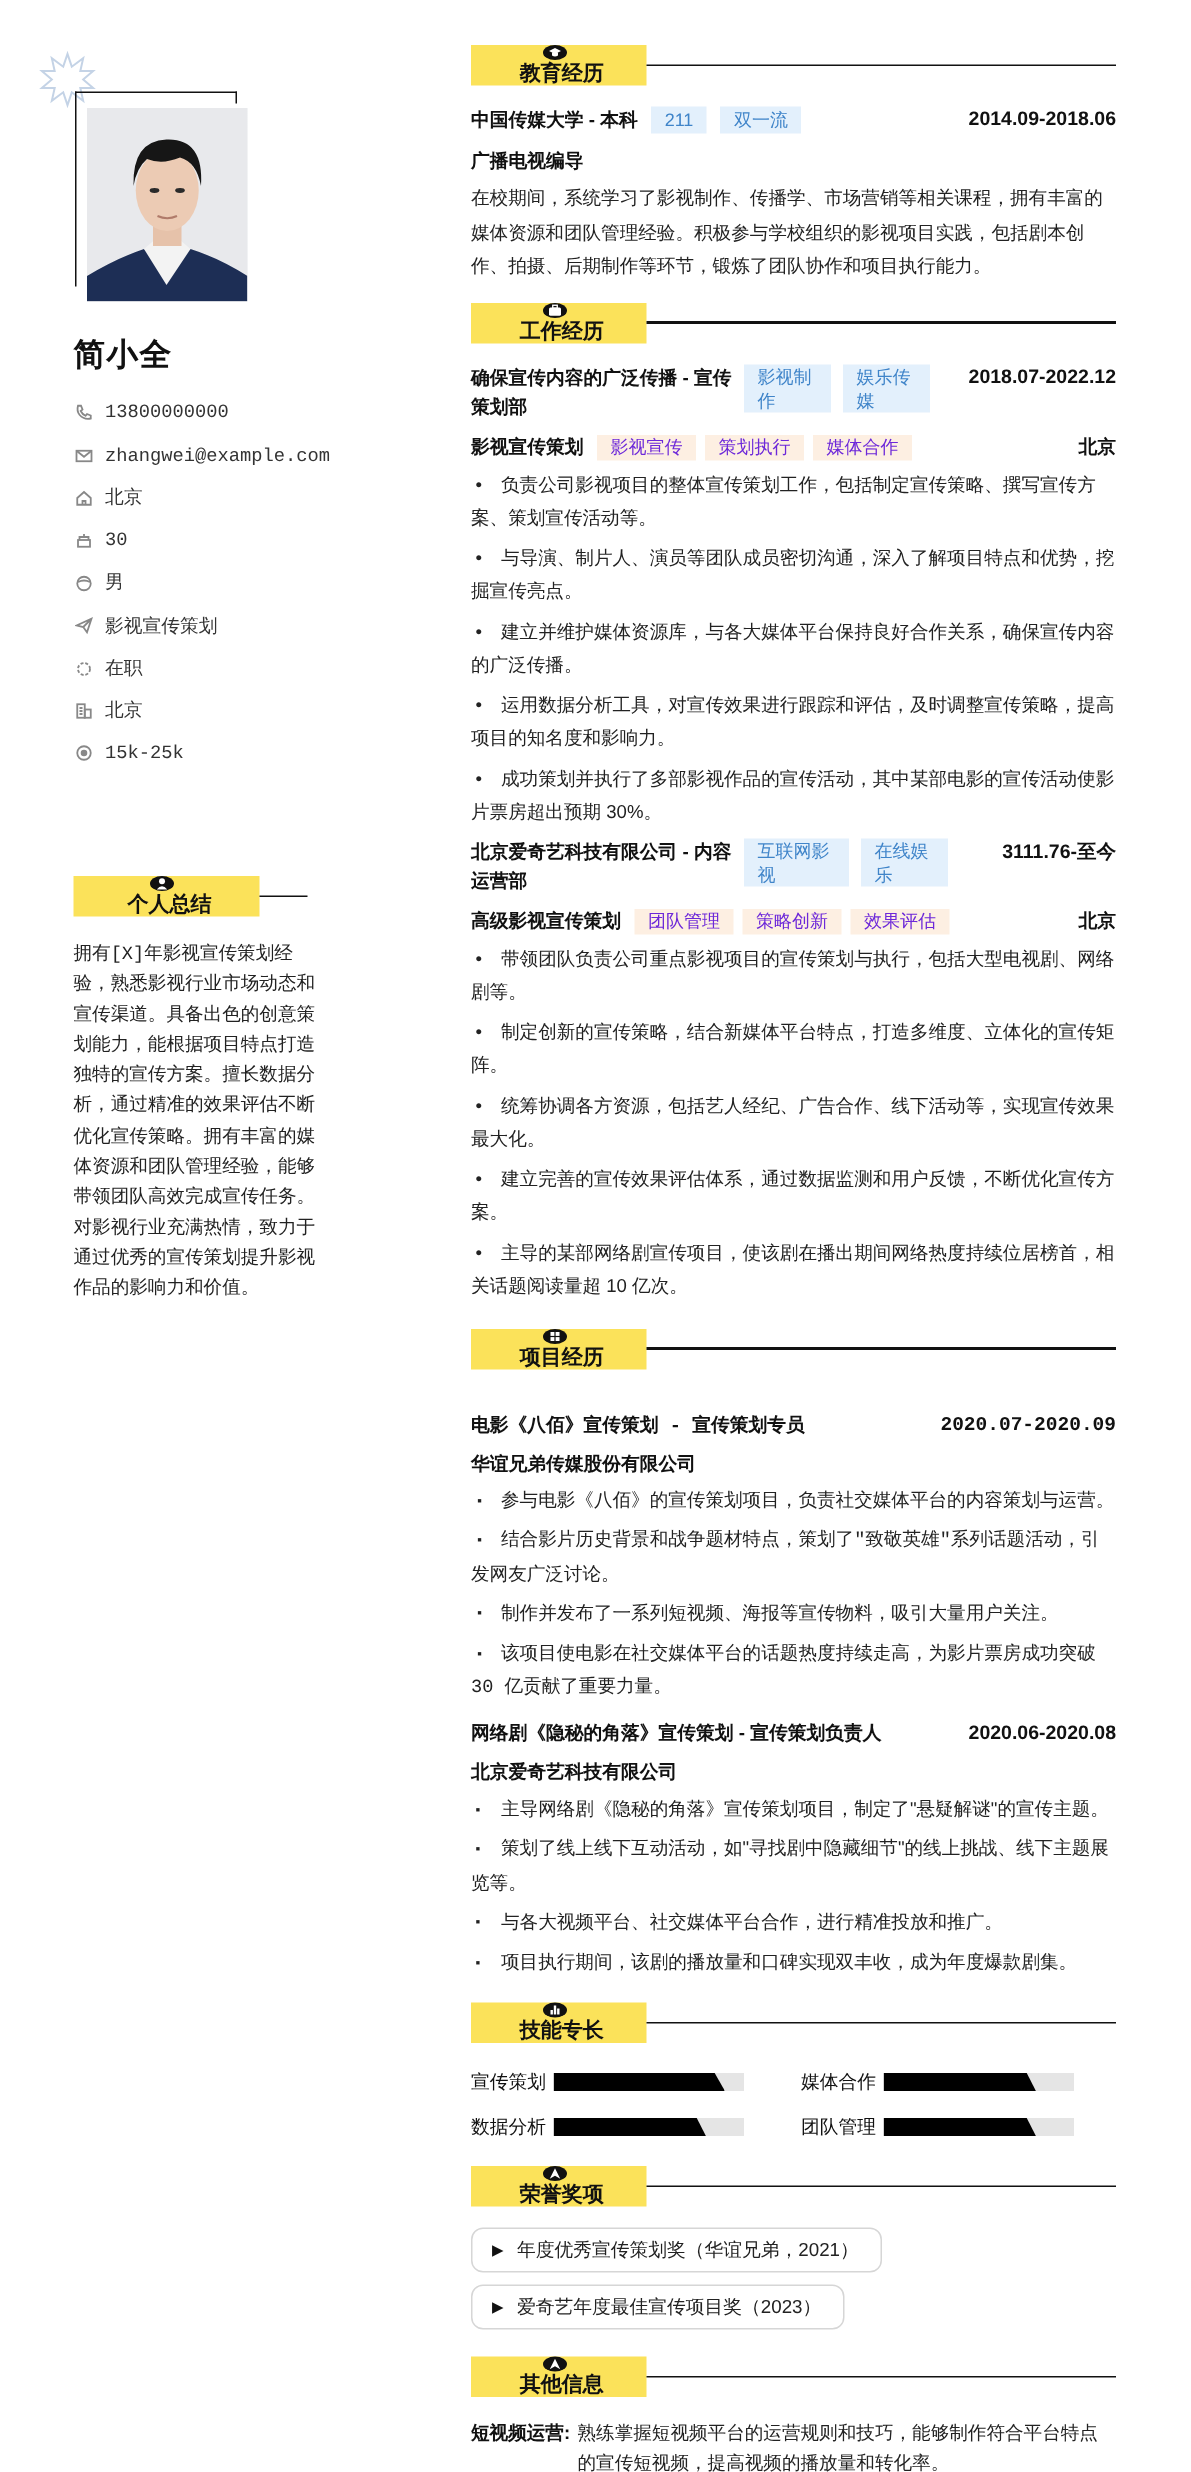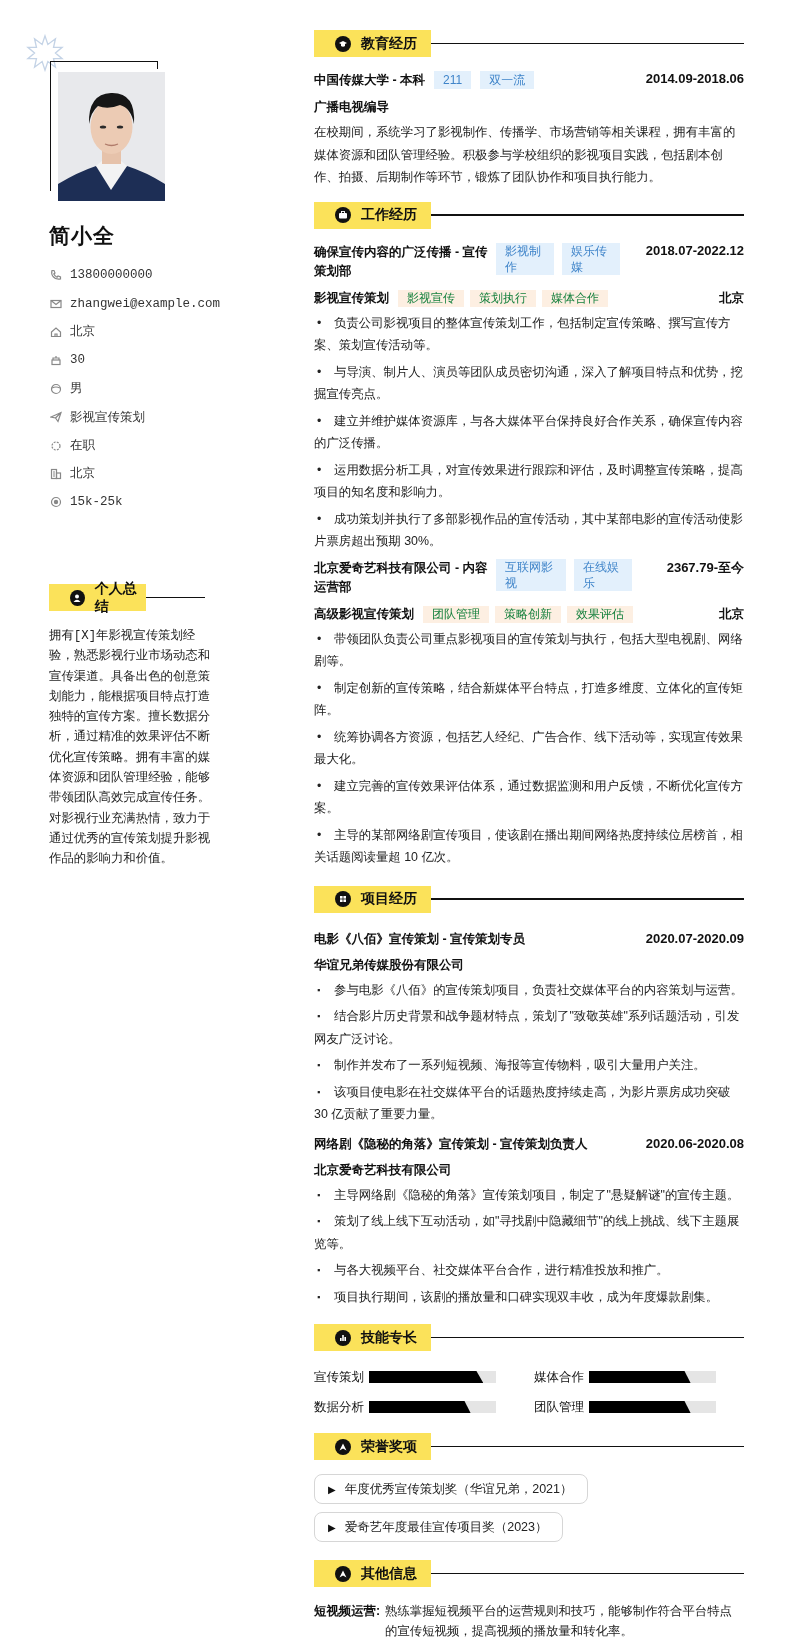--- a/index.html
+++ b/index.html
@@ -16,33 +16,33 @@
   .contacts { position: absolute; left: 49px; top: 249px; }
   .contact { display: flex; align-items: center; height: 28.4px; font-size: 12.5px; color: #333; }
   .contact .ic { width: 14px; height: 14px; margin-right: 7px; display: inline-flex; align-items: center; justify-content: center; }
   .contact svg { width: 12px; height: 12px; stroke: #888; fill: none; stroke-width: 1.2; }
 
   .sum-head { position: absolute; left: 49px; top: 572px; width: 166px; height: 27px; }
   .sum-text { position: absolute; left: 49px; top: 614px; width: 168px; font-size: 12.4px; line-height: 20.3px; color: #222; }
 
   
   .sec-head { display: flex; align-items: center; height: 27px; position: relative; }
-  .sec-tag { background: #fbe25a; height: 27px; width: 117px; display: flex; align-items: center; padding-left: 21px; font-weight: bold; font-size: 14px; color: #111; }
+  .sec-tag { background: #fbe25a; height: 27px; width: 117px; display: flex; align-items: center; padding-left: 4px; font-weight: bold; font-size: 14px; color: #111; flex-direction: column; }
   .sec-tag .sicon { width: 16px; height: 16px; border-radius: 50%; background: #111; margin-right: 10px; display: inline-flex; align-items: center; justify-content: center; }
   .sec-tag .sicon svg { width: 10px; height: 10px; }
   .sec-line { flex: 1; height: 1.5px; background: #111; }
 
   
   .right { position: absolute; left: 314px; top: 30px; width: 430px; }
   .row { display: flex; justify-content: space-between; align-items: flex-start; }
   .bold { font-weight: bold; color: #111; }
   .t13 { font-size: 12.5px; }
   .date { font-weight: bold; font-size: 13px; color: #111; white-space: nowrap; }
   .tag-blue { background: #e3f0fc; color: #3f84c9; font-size: 12px; padding: 1px 9px; line-height: 16px; display: inline-block; }
-  .tag-org { background: #fdefe2; color: #15803d; font-size: 12px; padding: 0 9px; line-height: 17px; display: inline-block; margin-left: 6px; }
+  .tag-org { background: #fdefe2; color: #6d28d9; font-size: 12px; padding: 0 9px; line-height: 17px; display: inline-block; margin-left: 6px; }
   .para { font-size: 12.4px; line-height: 22.5px; color: #222; }
   .bullets { list-style: none; }
   .bullets li { font-size: 12.4px; line-height: 22.5px; color: #222; padding-left: 0; margin-bottom: 4px; }
   .bullets li .dot { display: inline-block; width: 20px; padding-left: 3px; }
   .bullets.sq li .dot::before { content: "▪"; font-size: 9px; vertical-align: 1px; }
   .bullets.cr li .dot::before { content: "•"; }
 
   .skill-grid { display: grid; grid-template-columns: 220px 210px; row-gap: 10px; }
   .skill { display: flex; align-items: center; font-size: 12.5px; color: #111; height: 20px; }
   .skill .lbl { width: 55px; }
@@ -151,21 +151,21 @@
           <svg viewBox="0 0 12 12">
             <circle cx="6" cy="6" r="4.5"></circle>
             <circle cx="6" cy="6" r="1.6" fill="#888"></circle>
           </svg>
         </span>
       <span>15k-25k</span>
     </div>
   </div>
 
   <div class="sum-head sec-head" style="position:absolute; left:49px; top:572px; width:156px;">
-    <div class="sec-tag" style="width:97px;">
+    <div class="sec-tag" style="width:124px;">
       <span class="sicon">
         <svg viewBox="0 0 10 10">
             <circle cx="5" cy="3.5" r="2" fill="#fff"></circle>
             <path d="M1.5 9 Q5 4.5 8.5 9 Z" fill="#fff"></path>
           </svg>
       </span>
       <span>个人总结</span>
     </div>
     <div class="sec-line"></div>
   </div>
@@ -237,21 +237,21 @@
     </ul>
   </div>
 
   <div style="margin-top:6px;">
     <div class="row">
       <span class="bold t13" style="width:178px; line-height:19px;">北京爱奇艺科技有限公司 - 内容运营部</span>
       <div style="display:flex; gap:8px; margin-left:4px;">
         <span class="tag-blue" style="width:70px; padding:0 9px;">互联网影视</span>
         <span class="tag-blue" style="width:58px; padding:0 9px;">在线娱乐</span>
       </div>
-      <span class="date" style="margin-left:auto;">2367.79-至今</span>
+      <span class="date" style="margin-left:auto;">3111.76-至今</span>
     </div>
     <div class="row" style="margin-top:9px; align-items:center;">
       <div style="display:flex; align-items:center;">
         <span class="bold t13" style="margin-right:3px;">高级影视宣传策划</span>
         <span class="tag-org">团队管理</span>
         <span class="tag-org">策略创新</span>
         <span class="tag-org">效果评估</span>
       </div>
       <span class="bold t13">北京</span>
     </div>
@@ -272,21 +272,21 @@
             <rect x="5.4" y="2" width="2.6" height="2.6" fill="#fff"></rect>
             <rect x="2" y="5.4" width="2.6" height="2.6" fill="#fff"></rect>
             <rect x="5.4" y="5.4" width="2.6" height="2.6" fill="#fff"></rect>
           </svg>
       </span>
       <span>项目经历</span>
     </div>
     <div class="sec-line"></div>
   </div>
 
-  <div style="margin-top:18px;">
+  <div style="margin-top:29px;font-family:Liberation Mono, monospace;">
     <div class="row">
       <span class="bold t13">电影《八佰》宣传策划 - 宣传策划专员</span>
       <span class="date">2020.07-2020.09</span>
     </div>
     <div class="bold t13" style="margin-top:9px;">华谊兄弟传媒股份有限公司</div>
     <ul class="bullets sq" style="margin-top:5px;">
       <li><span class="dot"></span><span>参与电影《八佰》的宣传策划项目，负责社交媒体平台的内容策划与运营。</span></li>
       <li><span class="dot"></span><span>结合影片历史背景和战争题材特点，策划了"致敬英雄"系列话题活动，引发网友广泛讨论。</span></li>
       <li><span class="dot"></span><span>制作并发布了一系列短视频、海报等宣传物料，吸引大量用户关注。</span></li>
       <li><span class="dot"></span><span>该项目使电影在社交媒体平台的话题热度持续走高，为影片票房成功突破 30 亿贡献了重要力量。</span></li>

